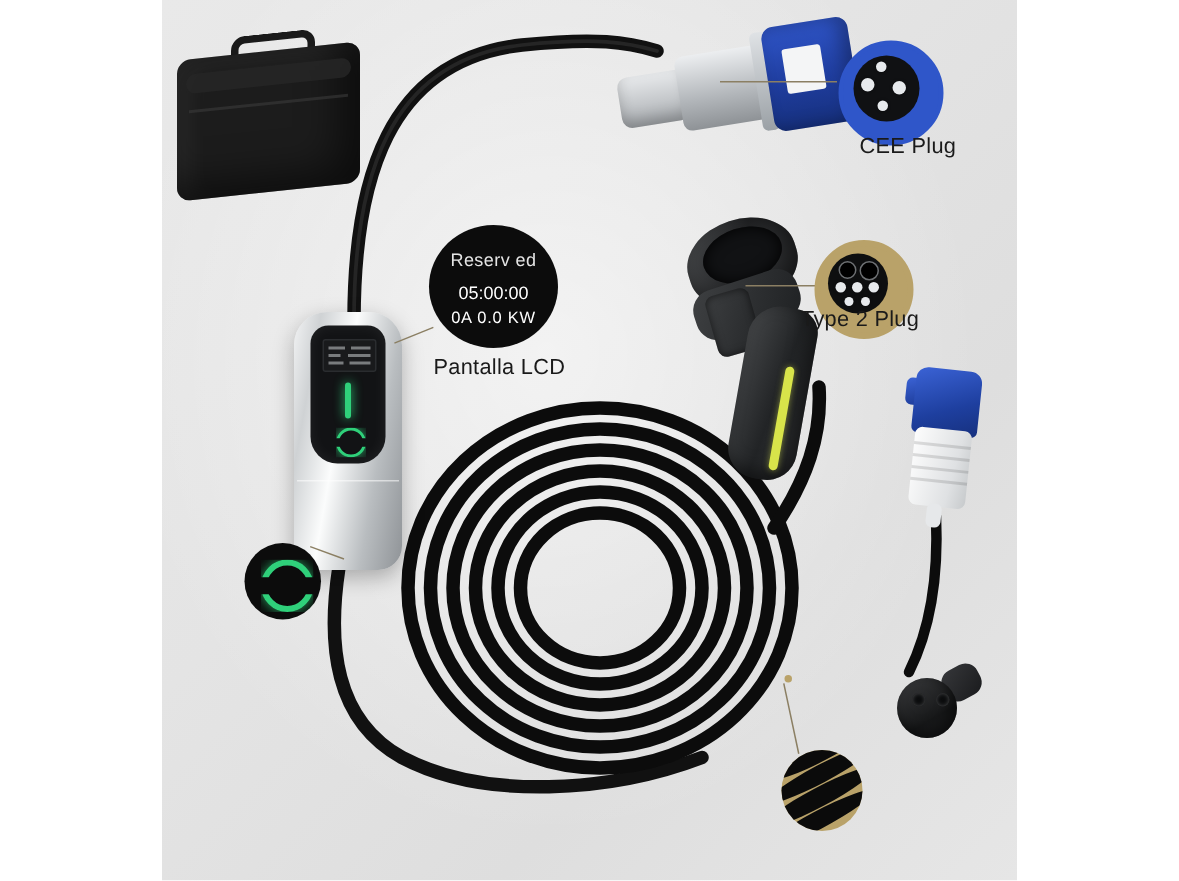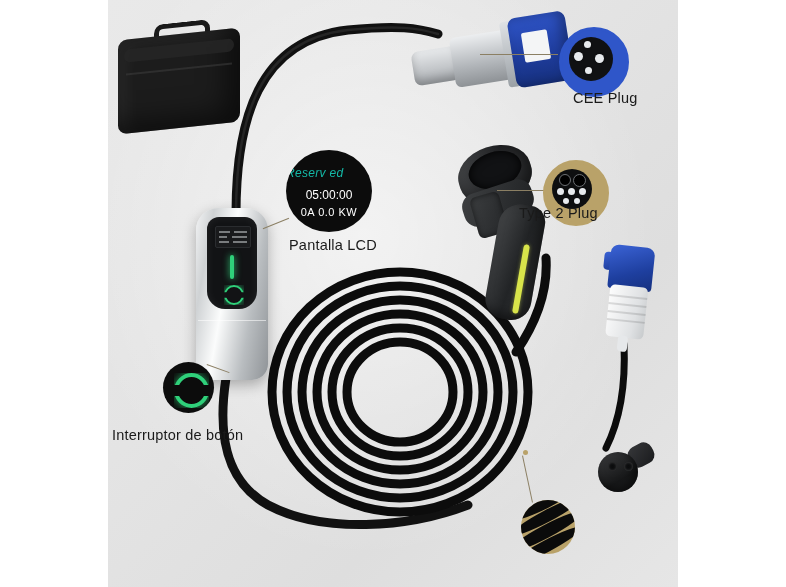--- a/index.html
+++ b/index.html
@@ -88,21 +88,21 @@
            background:linear-gradient(150deg,#3a3b3d,#171819 65%,#262729);box-shadow:inset -4px -4px 9px rgba(0,0,0,.6);}
   .sk-neck{position:absolute;left:36px;top:4px;width:26px;height:22px;border-radius:9px;
            background:linear-gradient(150deg,#36373a,#1a1b1d);transform:rotate(-28deg);}
   .sk-pin{position:absolute;width:9px;height:9px;border-radius:50%;background:#0c0d0e;
           box-shadow:inset 0 0 3px #4a4b4d;}
 
   
   .bub{position:absolute;border-radius:50%;overflow:hidden;}
   .bub.dark{background:#0c0c0c;}
   .lcd-bub{left:286px;top:150px;width:86px;height:82px;}
-  .lcd-bub .t1{position:absolute;top:16px;width:100%;text-align:left;color:#14b8a6;font-size:12px;letter-spacing:.3px;font-style:italic;}
+  .lcd-bub .t1{position:absolute;top:16px;width:100%;text-align:center;color:#e5e5e5;font-size:12px;letter-spacing:.3px;}
   .lcd-bub .t2{position:absolute;top:38px;width:100%;text-align:center;color:#fff;font-size:12px;}
   .lcd-bub .t3{position:absolute;top:56px;width:100%;text-align:center;color:#fff;font-size:11px;letter-spacing:.5px;}
 
   .btn-bub{left:163px;top:362px;width:51px;height:51px;}
   .btn-ring{position:absolute;left:11px;top:11px;width:27px;height:27px;border-radius:50%;
             border:4px solid #2fd07a;box-shadow:0 0 8px rgba(47,208,122,.75);
             clip-path:polygon(0 0,100% 0,100% 34%,0 34%,0 66%,100% 66%,100% 100%,0 100%);}
 
   .cee-bub{left:559px;top:27px;width:64px;height:64px;border:3px solid #2f56c9;background:#2f56c9;}
   .cee-bub .face{position:absolute;left:7px;top:7px;width:44px;height:44px;border-radius:50%;background:#101113;}
@@ -114,21 +114,21 @@
   .cab-bub{left:521px;top:500px;width:54px;height:54px;background:#b9a269;}
   .cab-bub i{position:absolute;display:block;background:#0b0b0b;border-radius:50%;}
 
   
   .lead{position:absolute;background:#8b7f63;}
   .dot{position:absolute;width:5px;height:5px;border-radius:50%;background:#b9a269;}
 
   
   .cap{position:absolute;color:#1a1a1a;font-size:14.5px;letter-spacing:.2px;white-space:nowrap;}
   .cap-cee{left:573px;top:90px;}
-  .cap-t2{left:519px;top:205px;text-align:center;}
+  .cap-t2{left:534px;top:205px;text-align:center;}
   .cap-lcd{left:289px;top:237px;}
   .cap-btn{left:112px;top:427px;}
   .cap-cable{left:500px;top:556px;}
 </style>
 </head>
 <body>
 
 <div class="stage">
   <div class="photo"></div>
 
@@ -258,21 +258,20 @@
   <div class="bub dark lcd-bub">
     <div class="t1">Reserv ed</div>
     <div class="t2">05:00:00</div>
     <div class="t3">0A  0.0   KW</div>
   </div>
   <div class="cap cap-lcd">Pantalla LCD</div>
 
   <div class="bub dark btn-bub">
     <div class="btn-ring"></div>
   </div>
-  <div class="cap cap-btn">Interruptor de botón</div>
 
   <div class="bub cab-bub">
     <i style="left:-12px;top:-6px;width:78px;height:13px;transform:rotate(-28deg)"></i>
     <i style="left:-14px;top:10px;width:80px;height:12px;transform:rotate(-28deg)"></i>
     <i style="left:-16px;top:25px;width:82px;height:13px;transform:rotate(-28deg)"></i>
     <i style="left:-18px;top:41px;width:84px;height:12px;transform:rotate(-28deg)"></i>
   </div>
 </div>
 
 </body></html>

